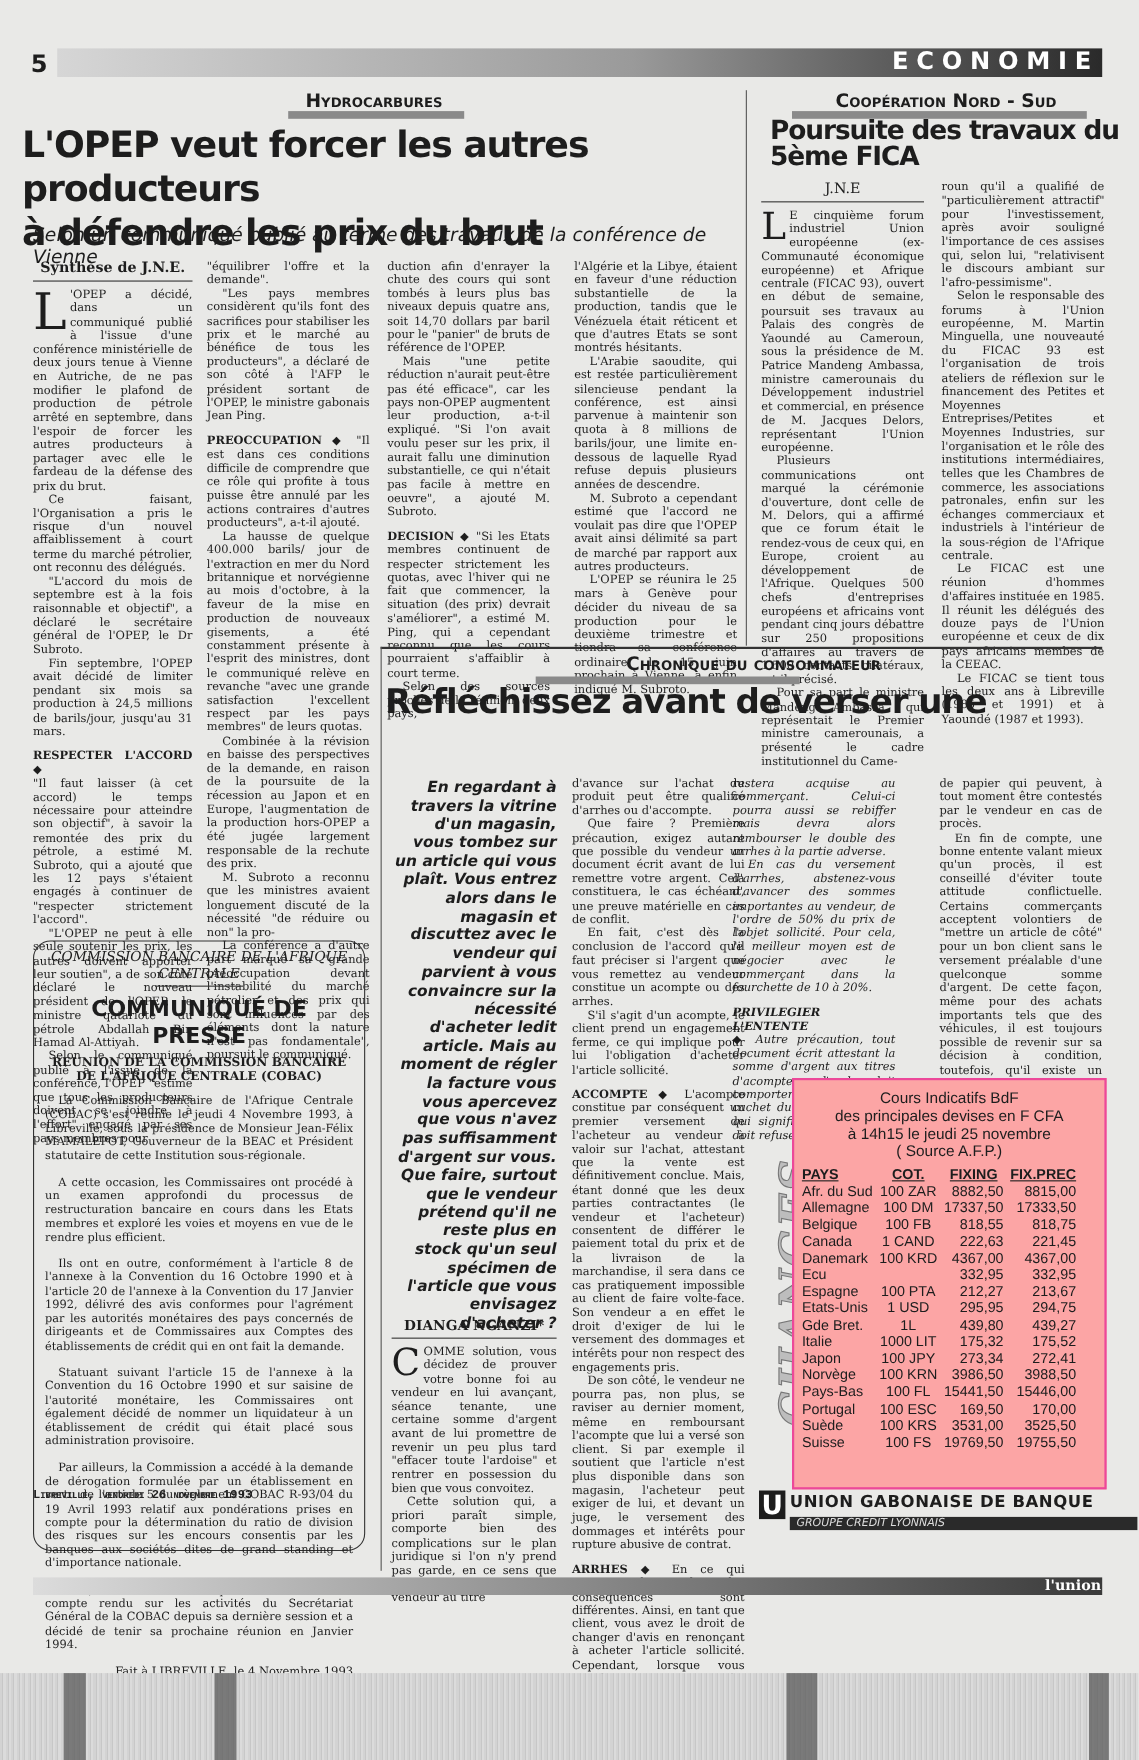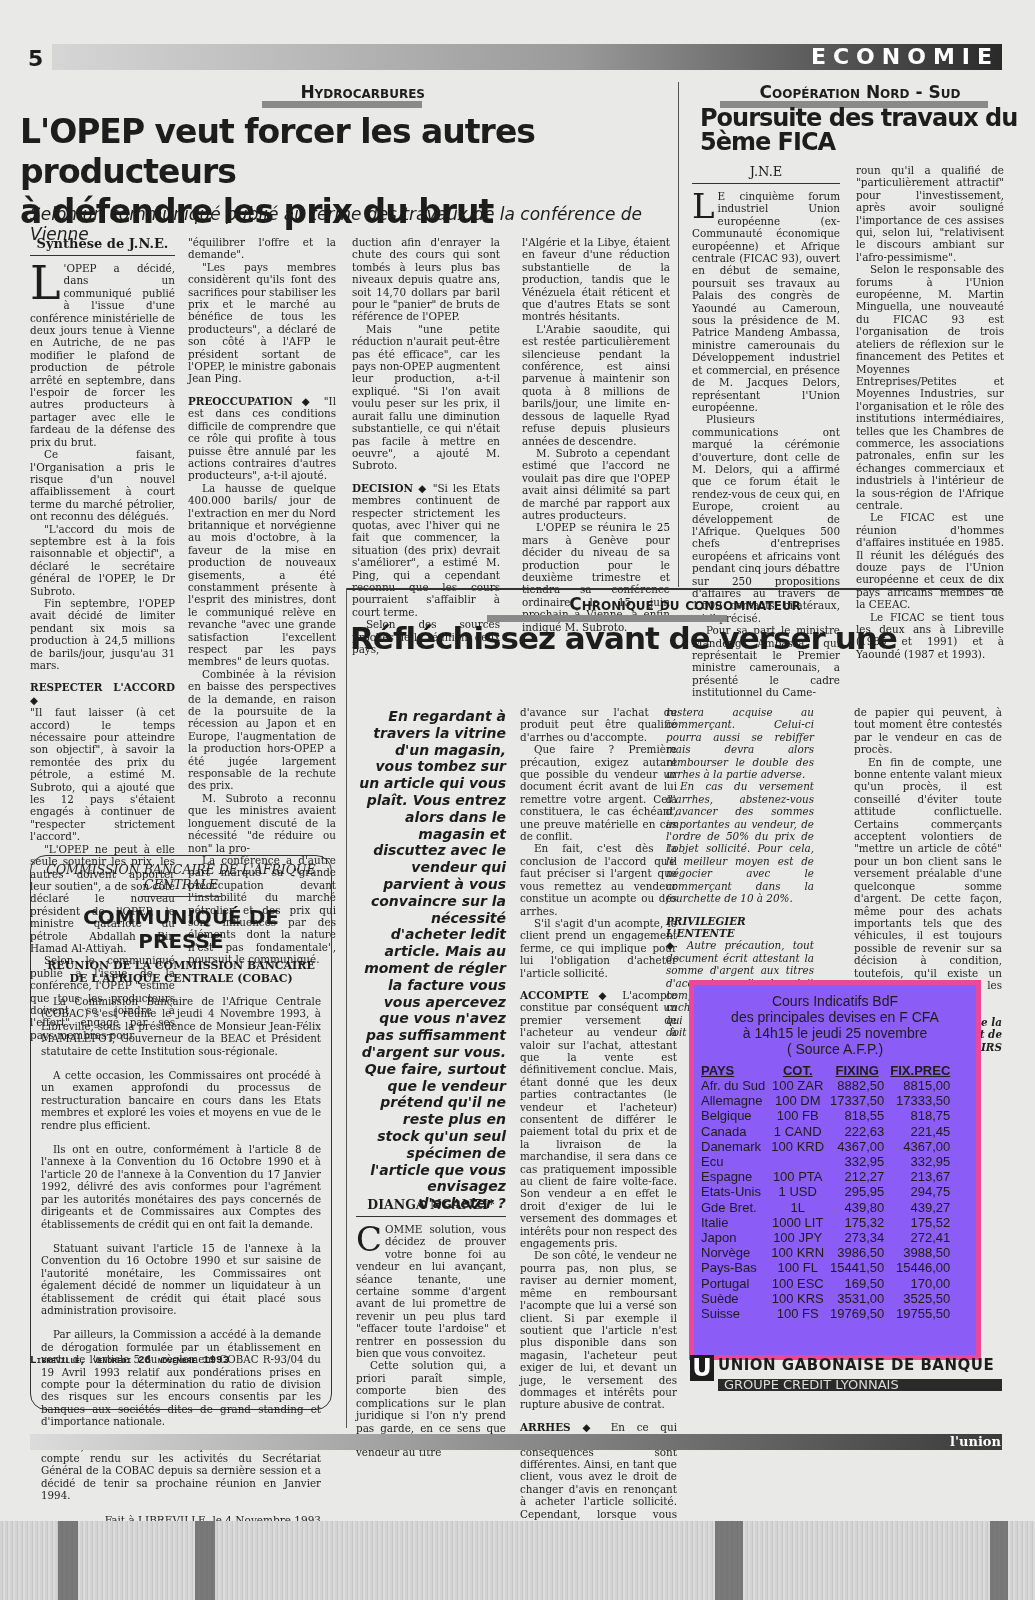--- a/index.html
+++ b/index.html
@@ -22,46 +22,46 @@
   .vrule{width:1px;background:#555;}
   .hrule{height:2px;background:#333;}
   .cobac{left:30px;top:855px;width:302px;height:555px;border:1.5px solid #333;border-radius:16px;padding:0 10px;box-sizing:border-box;}
   .cobac .kicker{font-style:italic;font-size:12.5px;text-align:center;margin-top:6px;}
   .cobac .title{font-family:"DejaVu Sans",sans-serif;font-weight:bold;font-size:20px;text-align:center;margin-top:8px;}
   .cobac .sub{font-weight:bold;font-size:11px;text-align:center;margin-top:6px;line-height:13px;}
   .cobac .body{font-size:10.3px;line-height:12.4px;text-align:justify;margin-top:10px;}
   .cobac .body p{margin:0 0 12px 0;text-indent:12px;}
   .cobac .sig{text-align:right;font-size:10.5px;}
   .lede{font-family:"DejaVu Sans",sans-serif;font-weight:bold;font-style:italic;font-size:14px;line-height:16.8px;text-align:right;}
-  .fx-box{left:689px;top:980px;width:282px;height:370px;border:5px solid #ec4899;background:#8b5cf6;}
+  .fx-box{left:720px;top:980px;width:282px;height:370px;border:2px solid #ec4899;background:#fca5a5;}
   .fx-title{font-family:"Liberation Sans",sans-serif;font-size:14px;text-align:center;line-height:16px;margin-top:8px;}
   table.fx{font-family:"Liberation Sans",sans-serif;font-size:13px;border-collapse:collapse;margin-left:4px;margin-top:6px;}
   table.fx th{font-weight:bold;text-decoration:underline;font-size:13px;padding:0 3px;}
   table.fx td{padding:0 3px;line-height:15.2px;}
   table.fx td.num{text-align:right;}
   table.fx td.cot{text-align:center;}
   .changes-vert{left:700px;top:990px;width:26px;height:370px;writing-mode:vertical-rl;transform:rotate(180deg);font-family:"DejaVu Serif",serif;font-weight:bold;font-style:italic;font-size:40px;color:#bdbdbd;letter-spacing:2px;text-align:center;-webkit-text-stroke:1px #777;}
   .ugb{left:690px;top:1355px;width:312px;height:38px;}
   .ugb-logo{left:0;top:0;width:24px;height:26px;background:#1d1d1d;color:#fff;font-family:"DejaVu Sans",sans-serif;font-weight:bold;font-size:24px;line-height:26px;text-align:center;}
   .ugb-name{left:28px;top:1px;font-family:"DejaVu Sans",sans-serif;font-weight:bold;font-size:15px;letter-spacing:.5px;}
-  .ugb-band{left:28px;top:24px;width:284px;height:12px;background:#2a2a2a;color:#ddd;font-family:"DejaVu Sans",sans-serif;font-size:13px;line-height:12px;padding-left:6px;box-sizing:border-box;}
+  .ugb-band{left:28px;top:24px;width:316px;height:12px;background:#2a2a2a;color:#ddd;font-family:"DejaVu Sans",sans-serif;font-style:italic;font-size:10px;line-height:12px;padding-left:6px;box-sizing:border-box;}
   .footer-band{left:30px;top:1434px;width:972px;height:16px;background:linear-gradient(90deg,#dcdcdc 0%,#8c8c8c 50%,#3a3a3a 100%);}
   .footer-date{left:30px;top:1352px;height:16px;line-height:16px;font-family:Liberation Mono, monospace;font-size:11px;font-variant:small-caps;font-weight:bold;color:#222;}
   .footer-brand{right:34px;top:1434px;height:16px;line-height:16px;font-family:"DejaVu Serif",serif;font-weight:bold;font-size:13px;color:#fff;}
   .noise{left:0;top:1521px;width:1035px;height:79px;background:repeating-linear-gradient(90deg,#d3d3d3 0 2px,#c7c7c7 2px 3px,#dbdbdb 3px 5px);}
   .noise-bar{top:1521px;height:79px;background:#5a5a5a;opacity:.75;}
 </style>
 </head>
 <body>
 
 <div class="abs page-num">5</div>
 <div class="abs top-band"></div>
 <div class="abs section-label">ECONOMIE</div>
 
-<div class="abs rubric" style="left:255px;top:82px;width:170px;text-align:right;">Hydrocarbures</div>
+<div class="abs rubric" style="left:255px;top:82px;width:170px;">Hydrocarbures</div>
 <div class="abs rubric-bar" style="left:262px;top:101px;width:160px;"></div>
 <div class="abs headline" style="left:20px;top:112px;width:650px;font-size:33px;line-height:40px;">
   <div>L'OPEP veut forcer les autres producteurs</div>
   <div>à défendre les prix du brut</div>
 </div>
 <div class="abs deck" style="left:30px;top:204px;width:640px;">Selon un communiqué publié au terme des travaux de la conférence de Vienne</div>
 
 <div class="abs" style="left:30px;top:236px;width:145px;">
   <div class="byline" style="font-size:13px;font-weight:bold;">Synthèse de J.N.E.</div>
   <div class="col" style="margin-top:6px;">

